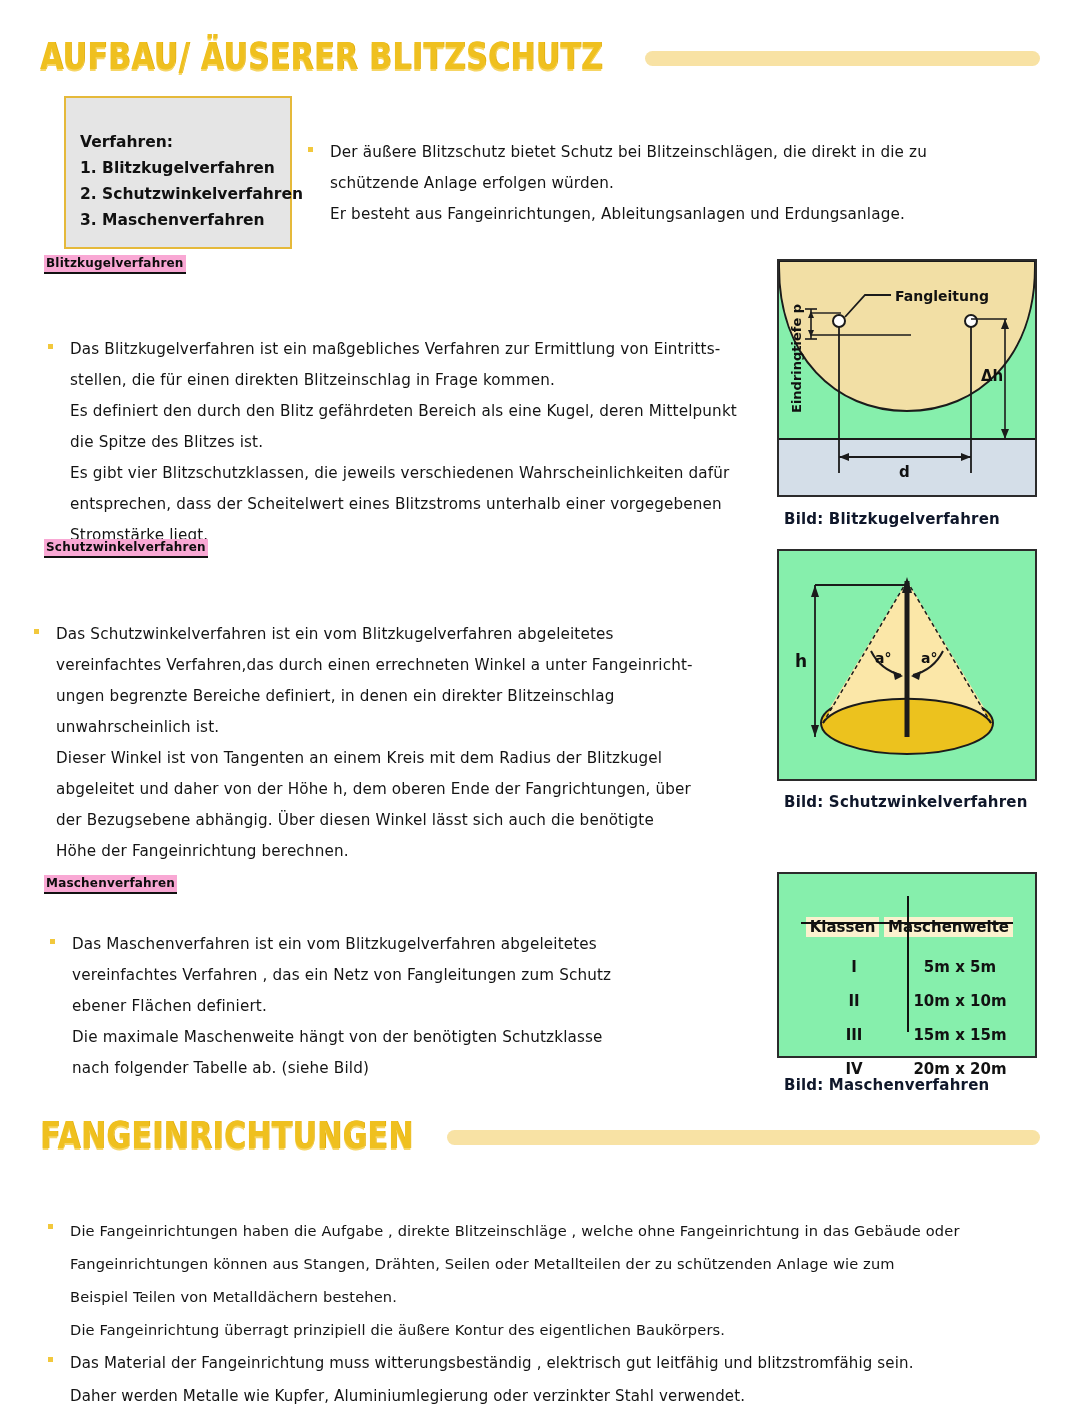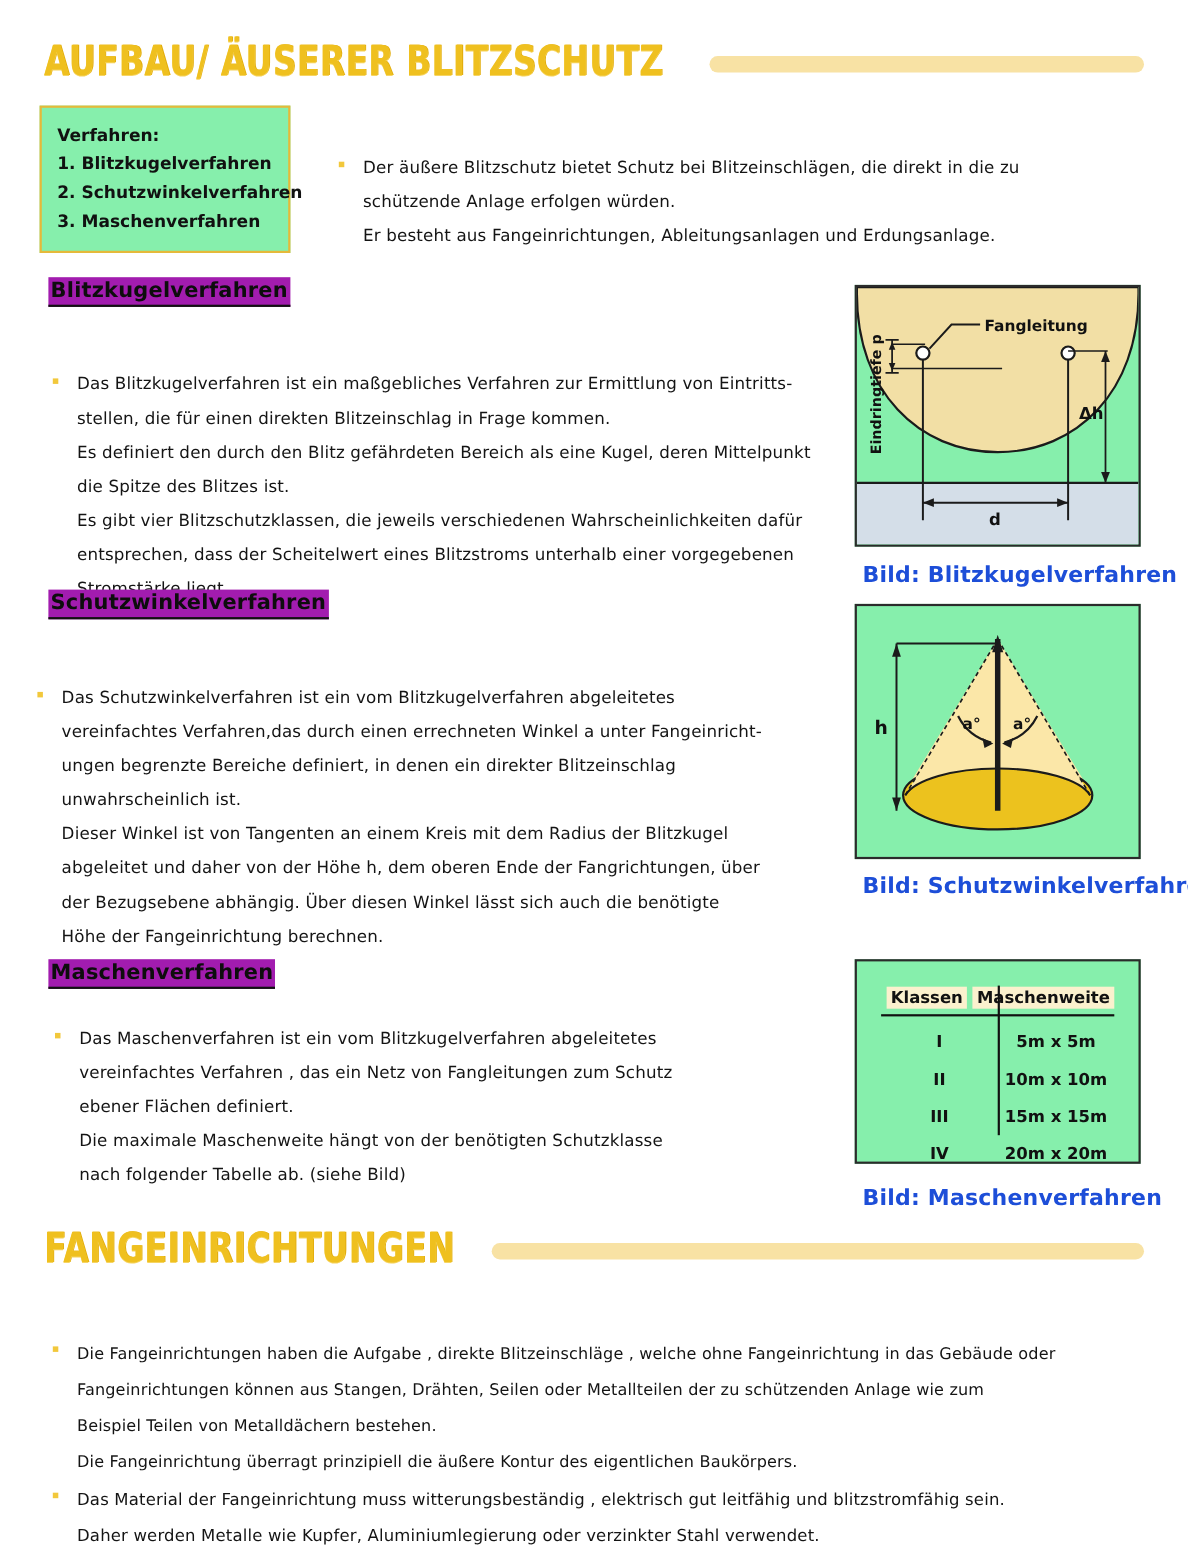--- a/index.html
+++ b/index.html
@@ -50,24 +50,24 @@
     border-radius: 9px;
     margin-left: 18px;
     position: relative;
     top: 2px;
   }
 
   
   .sub-head {
     display: inline-block;
     font-family: "DejaVu Sans", sans-serif;
-    font-size: 19px;
+    font-size: 12px;
     font-weight: bold;
     color: #0d0d0d;
-    background: #a21caf;
+    background: #f9a8d4;
     border-bottom: 2.2px solid #111;
     padding: 1px 2px 2px 2px;
     letter-spacing: 0.2px;
   }
 
   
   .para {
     position: relative;
     font-size: 15.2px;
     line-height: 31px;
@@ -81,48 +81,48 @@
     top: 10px;
     width: 5px;
     height: 5px;
     background: #F2C83C;
   }
   .line { display: block; white-space: nowrap; }
 
   
   .callout {
     position: absolute;
-    left: 36px;
+    left: 64px;
     top: 96px;
     width: 228px;
     box-sizing: border-box;
-    background: #86efac;
+    background: #e5e5e5;
     border: 2px solid #E5B93A;
-    padding: 12px 14px 14px 14px;
+    padding: 31px 14px 14px 14px;
   }
   .callout .c-line {
     font-size: 15.5px;
     font-weight: bold;
     line-height: 26px;
     color: #111;
     white-space: nowrap;
   }
 
   
   .figure {
     position: absolute;
     box-sizing: border-box;
     border: 2px solid #2b2b2b;
     background: #86efac;
   }
   .fig-caption {
     position: absolute;
-    font-size: 20px;
-    font-weight: bold;
-    color: #1d4ed8;
+    font-size: 15px;
+    font-weight: bold;
+    color: #0f172a;
     white-space: nowrap;
     letter-spacing: 0.2px;
   }
   .mesh-wrap {
     position: absolute;
     left: 22px;
     top: 18px;
     right: 22px;
     bottom: 16px;
   }
@@ -151,20 +151,21 @@
     flex: 1 1 50%;
     text-align: center;
     font-size: 15px;
     font-weight: bold;
     color: #111;
   }
   .mesh-head {
     display: flex;
     height: 30px;
     align-items: center;
+    margin-top: 20px;
   }
   .mesh-head .mesh-cell span {
     background: #FBF1CE;
     padding: 1px 4px;
   }
 </style>
 </head>
 <body>
 
 <div class="page">

